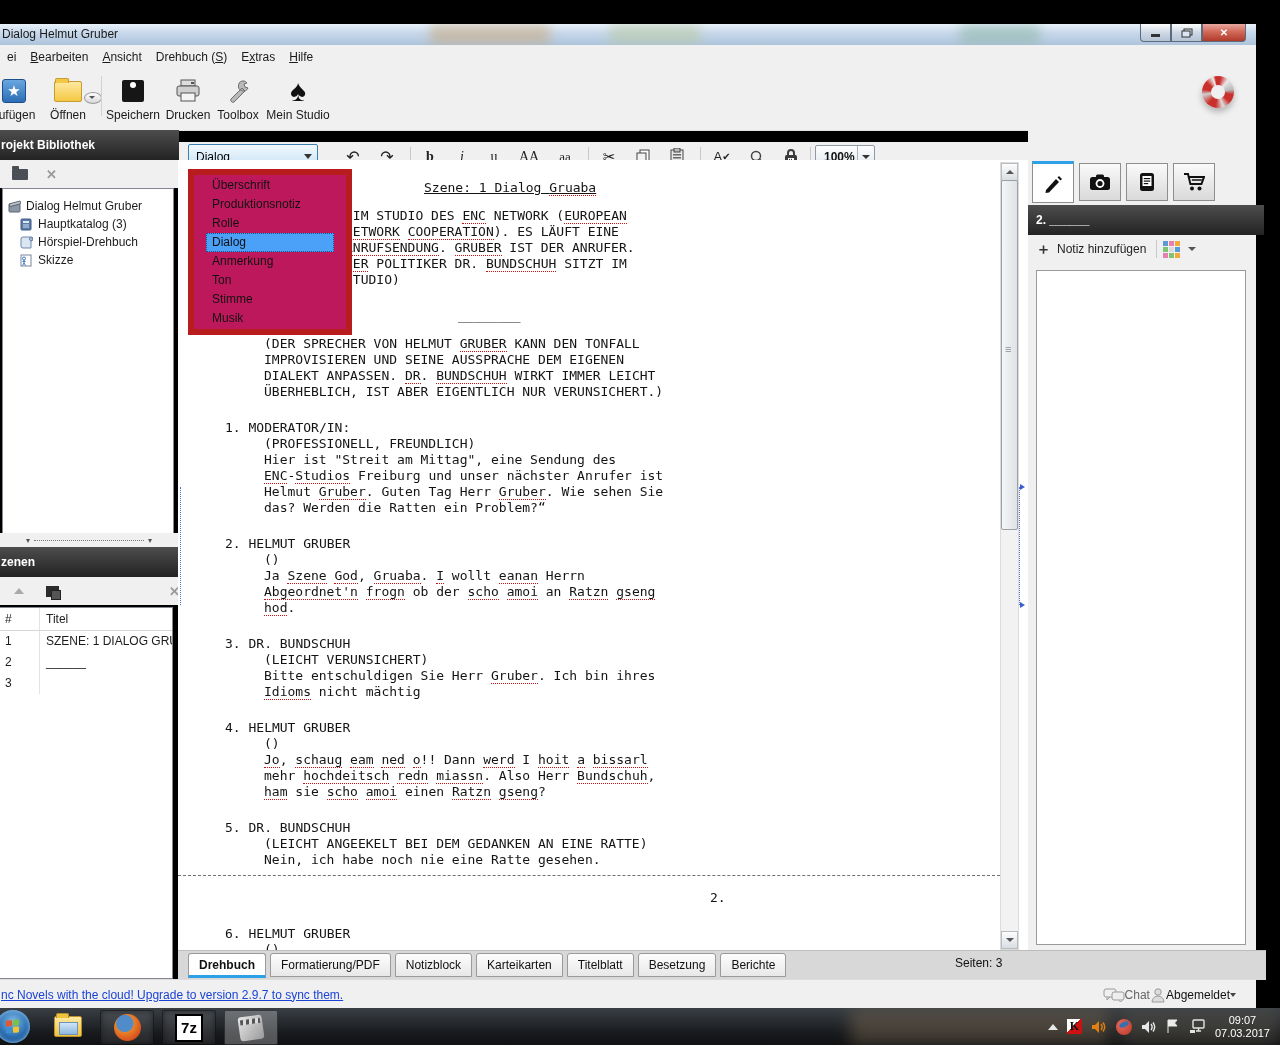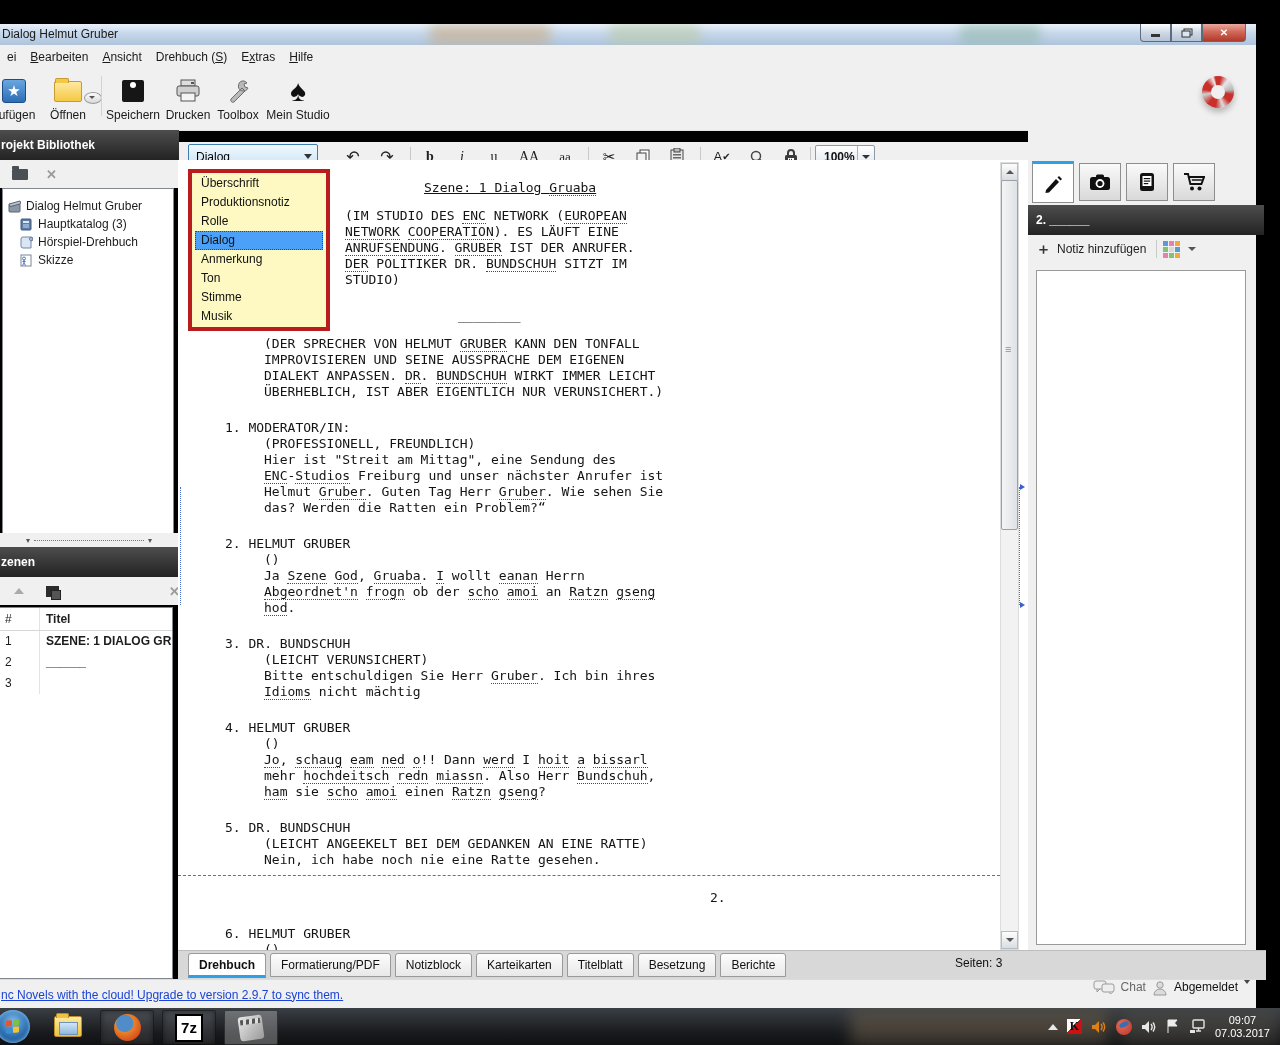--- a/index.html
+++ b/index.html
@@ -44,21 +44,21 @@
     background:conic-gradient(#c9302c 10deg,#e8e8e8 40deg,#b9b9b9 80deg,#c9302c 100deg,#c9302c 130deg,#ddd 160deg,#c9302c 190deg,#c9302c 220deg,#cfcfcf 260deg,#c9302c 280deg,#c9302c 310deg,#eee 340deg,#c9302c 350deg);
     box-shadow:0 4px 6px rgba(0,0,0,.25);}
   #lifebuoy:after{content:"";position:absolute;left:9px;top:9px;width:14px;height:14px;border-radius:50%;background:#f0f0f0;}
 
   
   #formatstrip{left:178px;top:142px;width:1078px;height:30px;background:#f0f0f0;}
   #stylecombo{position:absolute;left:10px;top:2px;width:128px;height:24px;border:1px solid #3c7fb1;border-radius:2px;
     background:linear-gradient(#f2f9fe,#c4e0f5);display:flex;align-items:center;}
   #stylecombo .v{padding-left:7px;color:#000;}
   #stylecombo .arr{position:absolute;right:5px;top:9px;border-left:4px solid transparent;border-right:4px solid transparent;border-top:5px solid #333;}
-  #stylelist{position:absolute;left:10px;top:27px;width:128px;background:#fef9c3;border:4px solid #b91c1c;z-index:50;padding:1px 3px;}
+  #stylelist{position:absolute;left:10px;top:27px;width:128px;background:#be185d;border:6px solid #b91c1c;z-index:50;padding:1px 12px;}
   .opt{height:19px;line-height:19px;padding-left:6px;color:#111;}
   .opt.sel{background:#4ba0f8;outline:1px dotted #1a4d80;outline-offset:-1px;}
   .fbtn{position:absolute;top:2px;height:25px;display:flex;align-items:center;justify-content:center;color:#222;}
   .fsep{position:absolute;top:5px;width:1px;height:20px;background:#c9c9c9;}
   #zoomcombo{position:absolute;left:637px;top:3px;width:58px;height:22px;border:1px solid #8e9aa5;border-radius:2px;
     background:linear-gradient(#fefefe,#dfe6ee);display:flex;align-items:center;}
   #zoomcombo .v{padding-left:8px;font-weight:bold;}
   #zoomcombo .dd{position:absolute;right:0;top:0;width:16px;height:100%;border-left:1px solid #aab4bd;display:flex;align-items:center;justify-content:center;}
   #zoomcombo .dd:after{content:"";border-left:4px solid transparent;border-right:4px solid transparent;border-top:4px solid #333;}
   #expandbtn{position:absolute;left:1050px;top:3px;width:22px;height:24px;border:1px solid #8a8a8a;border-radius:2px;
@@ -79,21 +79,21 @@
   #splitter .dots{border-top:1px dotted #777;width:110px;height:0;}
   #scenehd{left:0;top:547px;width:178px;height:30px;padding-left:1px;}
   #scenetools{left:0;top:577px;width:178px;height:28px;background:#f0f0f0;display:flex;align-items:center;gap:22px;padding-left:14px;}
   .up-arr{border-left:5px solid transparent;border-right:5px solid transparent;border-bottom:6px solid #aaa;}
   .sq-ic{width:13px;height:11px;position:relative;background:#2b2b2b;}
   .sq-ic:after{content:"";position:absolute;left:5px;top:4px;width:8px;height:8px;background:#555;border:1px solid #222;}
   #scenetools .gray-x{margin-left:auto;margin-right:12px;}
   #scenetable{left:0;top:607px;width:172px;height:370px;background:#fff;border:1px solid #828790;border-left:none;}
   #scenetable .hrow{display:flex;height:22px;line-height:22px;border-bottom:1px solid #d6d6d6;color:#222;}
   #scenetable .c1{width:34px;padding-left:5px;border-right:1px solid #e3e3e3;}
-  #scenetable .c2{flex:1;padding-left:6px;white-space:nowrap;overflow:hidden;font-weight:bold;}
+  #scenetable .c2{flex:1;padding-left:6px;white-space:nowrap;overflow:hidden;}
   .srow{display:flex;height:21px;line-height:21px;color:#1c1c1c;}
 
   
   #docarea{left:178px;top:160px;width:850px;height:790px;background:#fff;overflow:hidden;}
   #page{position:absolute;left:0;top:0;width:822px;height:790px;overflow:hidden;}
   .ln{white-space:pre;font-family:"DejaVu Sans Mono","Liberation Mono",monospace;font-size:13px;line-height:16px;color:#141414;}
   .heading{margin:20px 0 0 246px;}
   .heading .ln{text-decoration:underline;}
   .action{margin:12px 0 0 167px;}
   .hrline{margin:20px 0 0 280px;}
@@ -131,21 +131,21 @@
   #notebox{position:absolute;left:8px;top:140px;width:208px;height:673px;background:#fff;border:1px solid #9a9a9a;}
 
   
   #tabstrip{left:178px;top:950px;width:1078px;height:29px;background:#d8d8d8;border-top:1px solid #bdbdbd;display:flex;align-items:flex-start;gap:4px;padding-left:10px;}
   .btab{margin-top:2px;height:22px;line-height:22px;padding:0 10px;border:1px solid #9a9a9a;border-radius:3px 3px 0 0;
     background:linear-gradient(#fdfdfd,#e8e8e8);color:#111;}
   .btab.active{background:#fff;border-bottom:3px solid #2da1e8;font-weight:bold;height:21px;}
   #pages{position:absolute;left:955px;top:956px;color:#111;}
   #statusbar{left:0;top:979px;width:1256px;height:29px;background:#f0f0f0;border-top:1px solid #dcdcdc;display:flex;align-items:center;}
   #statuslink{color:#1b43d6;text-decoration:underline;padding-left:1px;}
-  #statusright{position:absolute;right:6px;top:0;height:29px;display:flex;align-items:flex-start;gap:6px;color:#666;}
+  #statusright{position:absolute;right:20px;top:0;height:29px;display:flex;align-items:center;color:#666;}
   #statusright .acct{color:#111;}
   #statusright .caret{border-left:3px solid transparent;border-right:3px solid transparent;border-top:4px solid #444;}
 
   
   #taskbar{left:0;top:1008px;width:1280px;height:37px;background:linear-gradient(#3a3f45,#17191c 70%,#101113);overflow:hidden;}
   .tk-blob{position:absolute;top:0;height:37px;filter:blur(8px);opacity:.45;}
   #startorb{position:absolute;left:-4px;top:2px;width:34px;height:33px;border-radius:50%;
     background:radial-gradient(circle at 50% 35%,#7db9e8,#2a6db0 55%,#173f6e);box-shadow:inset 0 0 4px #9fd4ff;}
   #startorb .flag{position:absolute;left:10px;top:10px;display:grid;grid-template-columns:6px 6px;grid-template-rows:6px 6px;gap:1px;transform:skewY(-6deg);}
   #startorb .flag i{display:block;border-radius:1px;}

